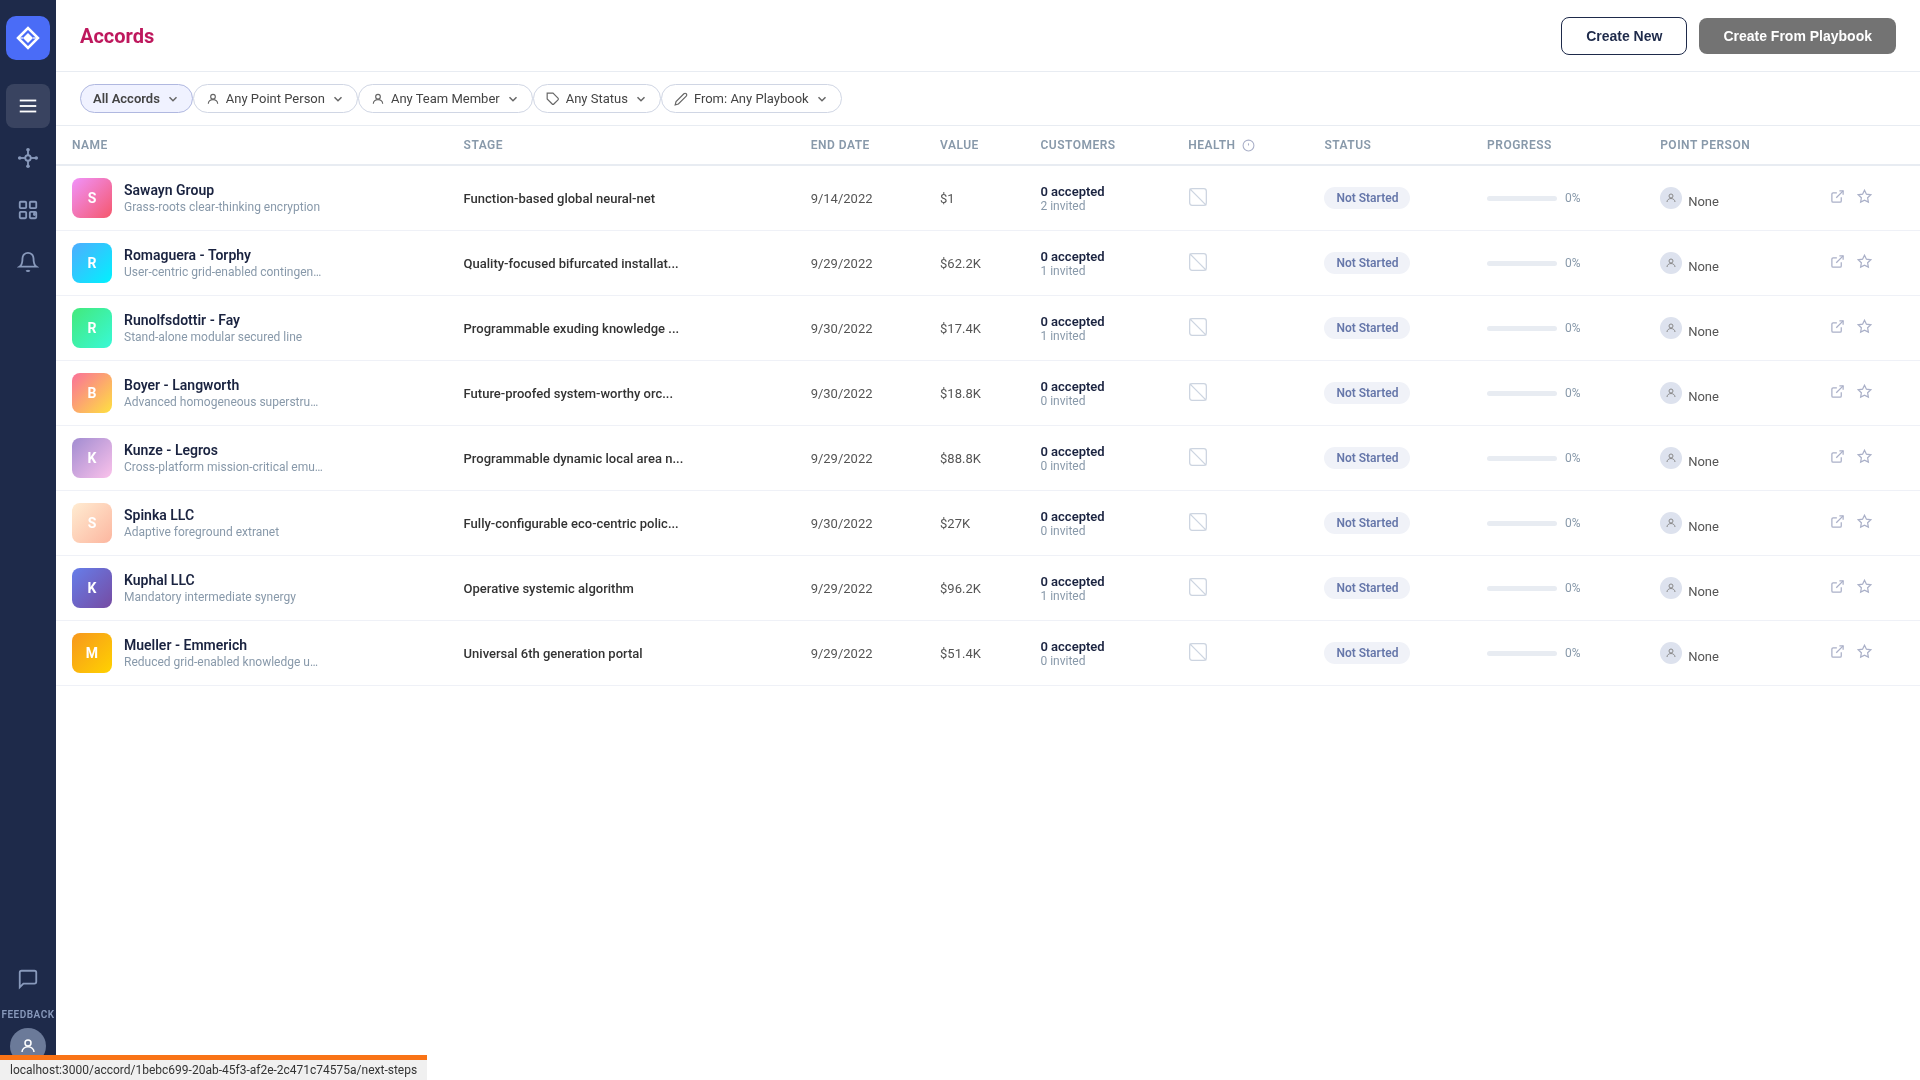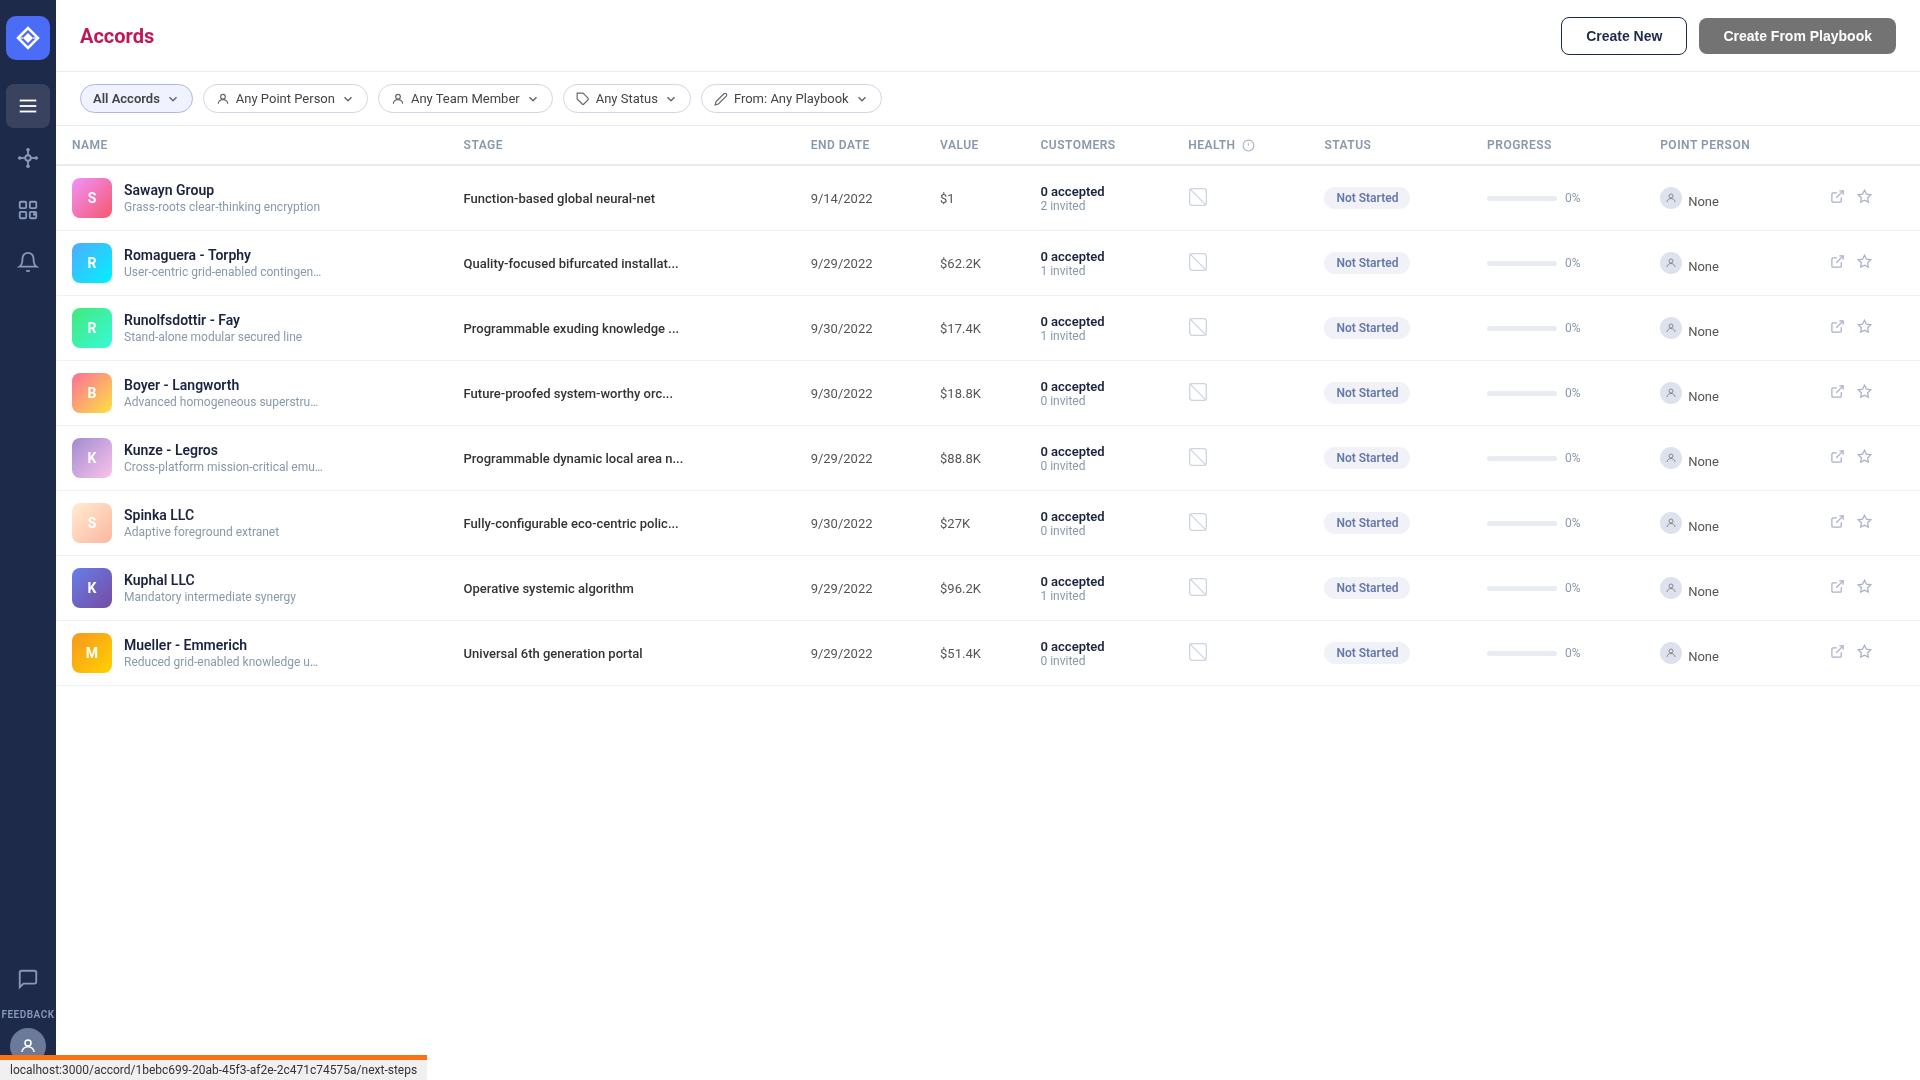--- a/index.html
+++ b/index.html
@@ -126,21 +126,20 @@
       cursor: pointer;
       white-space: nowrap;
     }
 
     
     .filter-bar {
       display: flex;
       align-items: center;
       padding: 12px 24px;
       border-bottom: 1px solid #e8ecf2;
-      gap: 10px;
       background: #fff;
       flex-shrink: 0;
     }
     .filter-pill {
       display: flex;
       align-items: center;
       gap: 6px;
       padding: 6px 12px;
       border: 1px solid #d0d6e4;
       border-radius: 20px;

